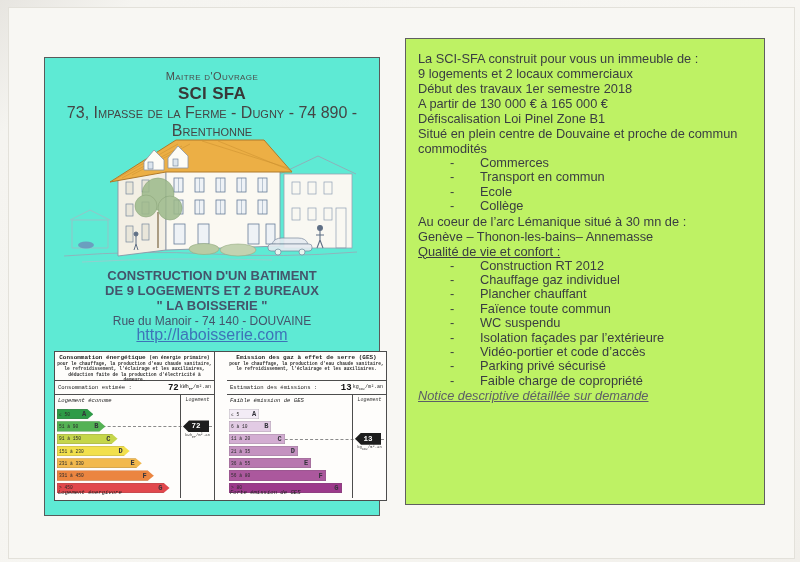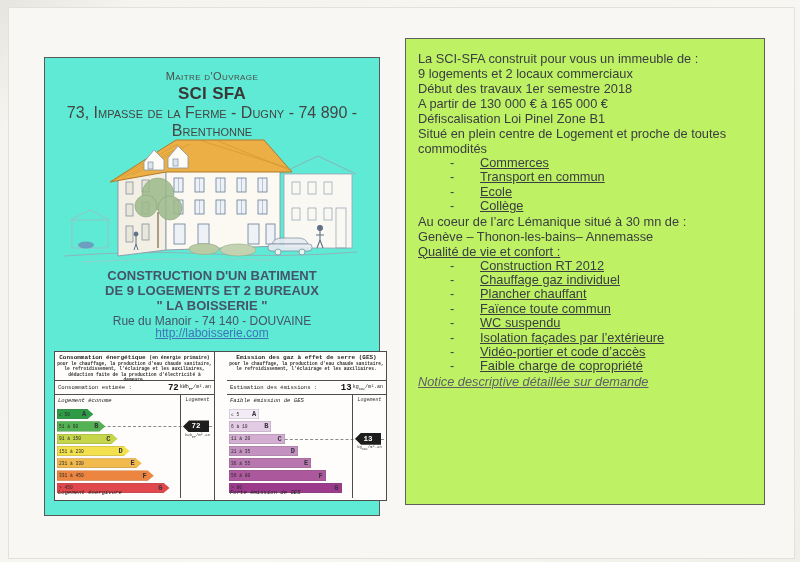--- a/index.html
+++ b/index.html
@@ -12,21 +12,21 @@
 
   
   .panel-left{position:absolute;left:44px;top:41px;width:334px;height:457px;border:1px solid #5a5a5a;background:#5eead4;margin-top:16px;}
   .owner-label{position:absolute;top:12px;width:100%;text-align:center;font-variant:small-caps;font-size:11px;letter-spacing:.4px;color:#4c4c4c;}
   .company{position:absolute;top:26px;width:100%;text-align:center;font-weight:bold;font-size:17px;color:#383838;letter-spacing:.3px;}
   .company-addr{position:absolute;top:46px;width:100%;text-align:center;font-variant:small-caps;font-size:16px;color:#454545;}
   .illustration{position:absolute;top:58px;left:7px;width:320px;height:156px;}
   .title-block{position:absolute;top:210px;width:100%;text-align:center;color:#44546b;}
   .tb1{font-weight:bold;font-size:13px;line-height:15px;}
   .tb4{font-size:12px;line-height:14px;margin-top:1px;}
-  .website{position:absolute;top:268px;width:100%;text-align:center;font-size:12px;}
+  .website{position:absolute;top:268px;width:100%;text-align:center;font-size:16px;}
   .website a{color:#3d74b8;text-decoration:underline;cursor:pointer;}
 
   
   .charts{position:absolute;left:9px;top:293px;display:flex;font-family:Liberation Mono, monospace;}
   .chartbox{width:159px;height:148px;border:1px solid #4d4d4d;background:#fefdfb;position:relative;}
   .chartbox + .chartbox{margin-left:-1px;padding-left:12px;}
   .chead{height:29px;border-bottom:1px solid #4d4d4d;text-align:center;padding:2px 2px 0 2px;box-sizing:border-box;}
   .ctitle{font-size:6px;font-weight:bold;line-height:7px;color:#222;}
   .ctitle .small{font-size:4.8px;}
   .csub{font-size:4.6px;font-weight:600;line-height:5.4px;color:#333;}
@@ -52,21 +52,21 @@
   .marker{position:absolute;left:2px;width:26px;height:12px;background:#1d1d1d;color:#fff;font-size:7.5px;font-weight:bold;
           display:flex;align-items:center;justify-content:center;z-index:3;
           clip-path:polygon(0 50%,6px 0,100% 0,100% 100%,6px 100%);}
   .marker-unit{position:absolute;left:0;width:33px;text-align:center;font-size:3.9px;color:#3c3c3c;z-index:3;}
 
   
   .panel-right{position:absolute;left:405px;top:38px;width:360px;height:467px;border:1px solid #5f5f5f;box-sizing:border-box;background:#bef264;}
   .rp{padding:12px 14px 0 12px;font-size:12.8px;line-height:15px;color:#3a3d42;}
   .rp .line{margin:0;}
   .mt13{margin-top:13px;} .mt12{margin-top:12px;} .mt16{margin-top:16px;} .mt14{margin-top:14px;}
-  .bullet{position:relative;padding-left:62px;line-height:14.4px;text-decoration:underline;}
+  .bullet{position:relative;padding-left:62px;line-height:14.4px;}
   .bullet::before{content:"-";position:absolute;left:32px;}
   .q-head{text-decoration:underline;}
   .notice{margin-top:12px;font-style:italic;text-decoration:underline;color:#5c5f66;}
 </style>
 </head>
 <body>
 
 <div class="paper"></div>
 
 <div class="panel-left">
@@ -309,31 +309,32 @@
   </div>
 </div>
 
 <div class="panel-right">
   <div class="rp">
     <p class="line">La SCI-SFA construit pour vous un immeuble de :</p>
     <p class="line">9 logements et 2 locaux commerciaux</p>
     <p class="line mt13">Début des travaux 1er semestre 2018</p>
     <p class="line mt12">A partir de 130 000 € à 165 000 €</p>
     <p class="line mt12">Défiscalisation Loi Pinel Zone B1</p>
-    <p class="line mt16">Situé en plein centre de Logement et proche de toutes commodités</p>
+    <p class="line mt16">Situé en plein centre de Douvaine et proche de commun commodités</p>
     <div class="bullet">Commerces</div>
     <div class="bullet">Transport en commun</div>
     <div class="bullet">Ecole</div>
     <div class="bullet">Collège</div>
     <p class="line mt14">Au coeur de l’arc Lémanique situé à 30 mn de :</p>
     <p class="line">Genève – Thonon-les-bains– Annemasse</p>
     <p class="line mt14"><span class="q-head">Qualité de vie et confort :</span></p>
     <div class="bullet">Construction RT 2012</div>
     <div class="bullet">Chauffage gaz individuel</div>
     <div class="bullet">Plancher chauffant</div>
     <div class="bullet">Faïence toute commun</div>
     <div class="bullet">WC suspendu</div>
     <div class="bullet">Isolation façades par l’extérieure</div>
     <div class="bullet">Vidéo-portier et code d’accès</div>
+    <div class="bullet">Parking privé sécurisé</div>
     <div class="bullet">Faible charge de copropriété</div>
     <p class="line notice">Notice descriptive détaillée sur demande</p>
   </div>
 </div>
 
 </body></html>

